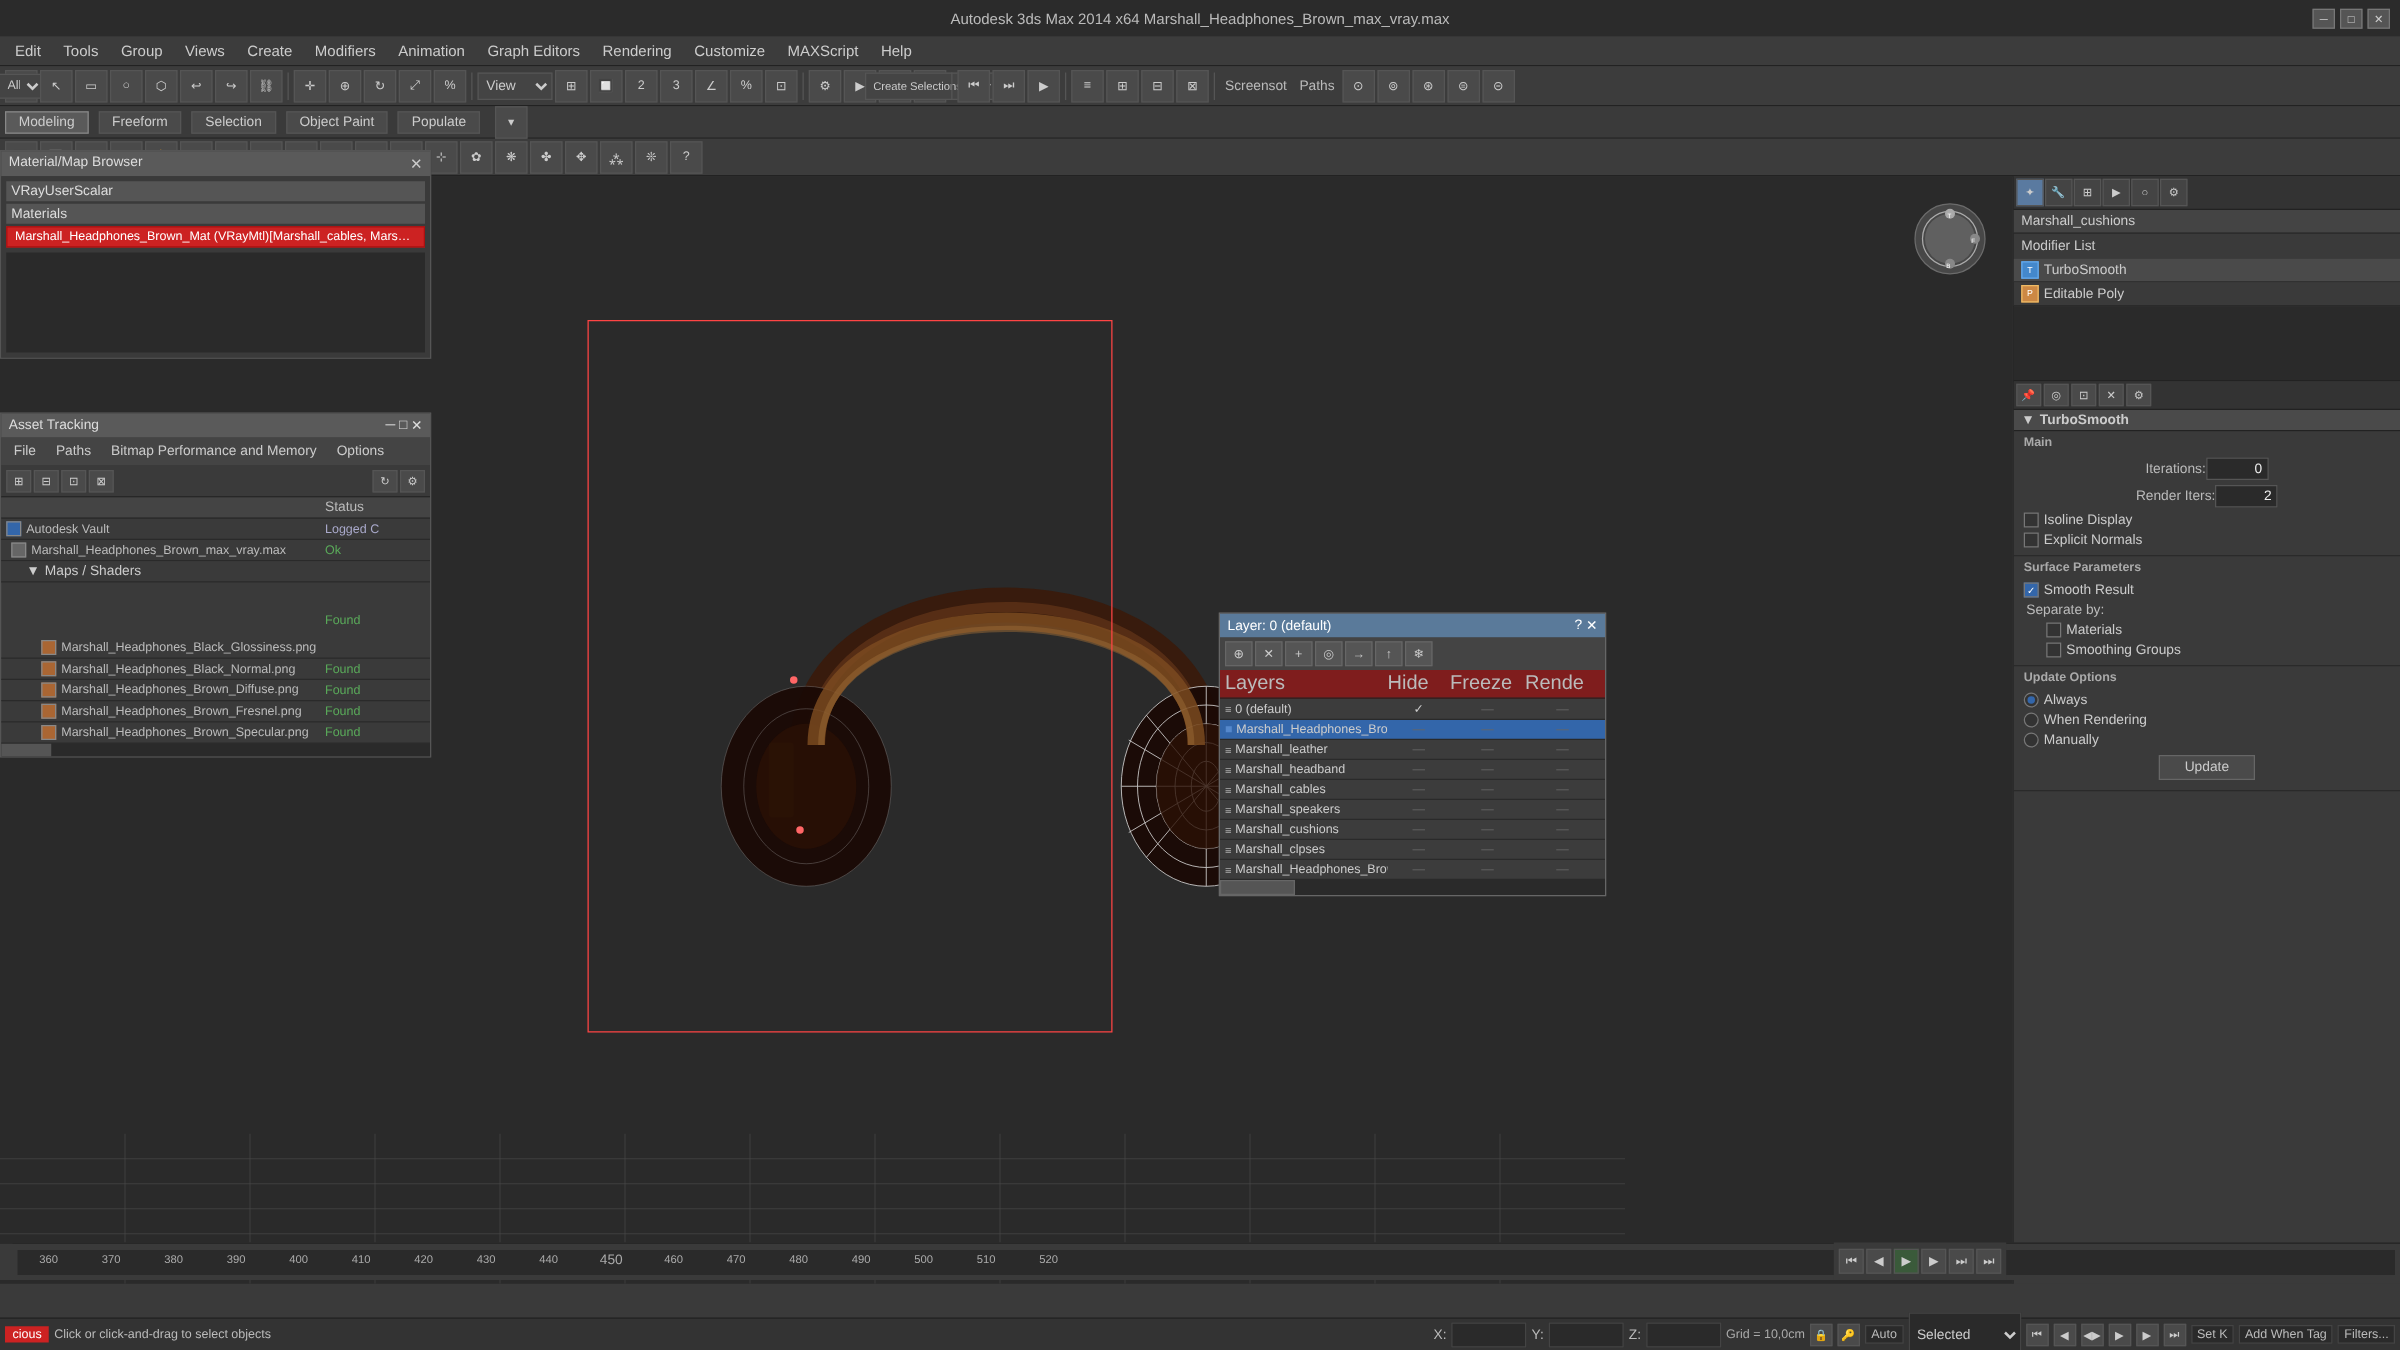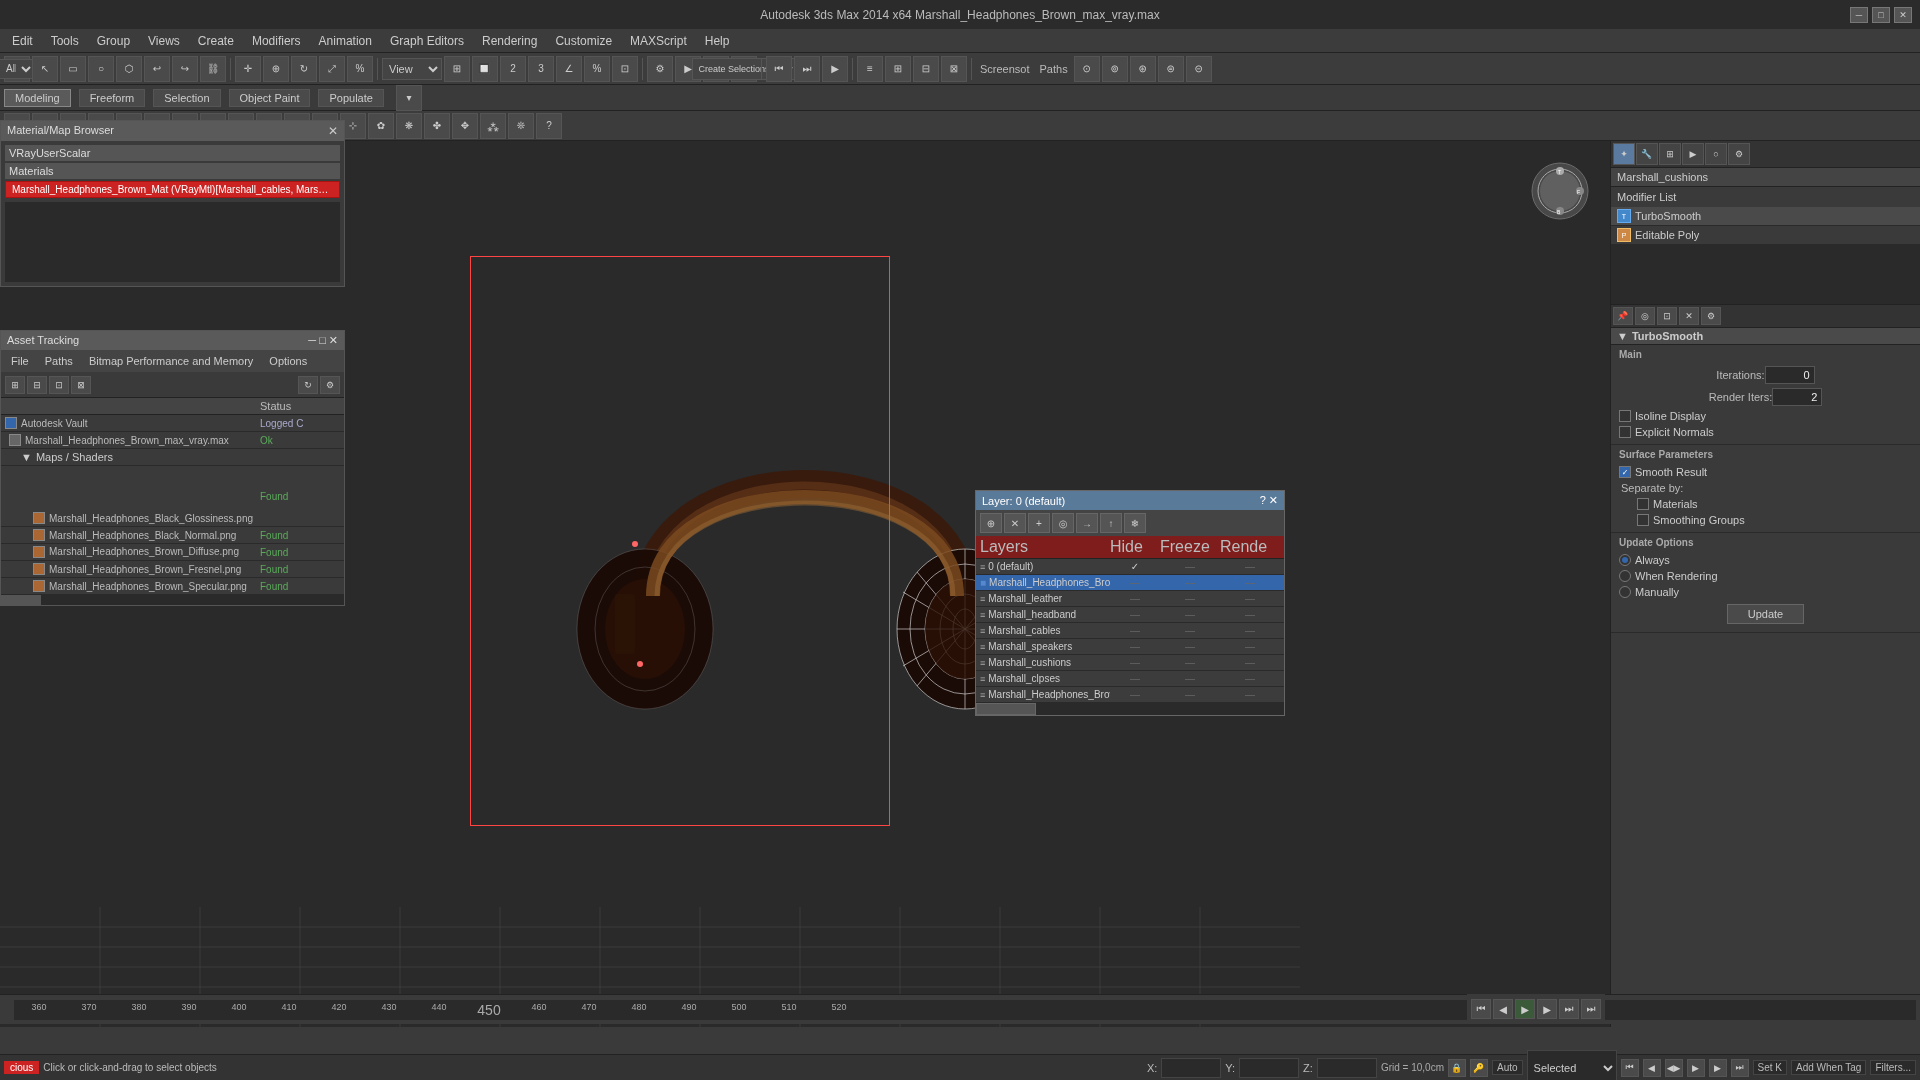--- a/index.html
+++ b/index.html
@@ -1180,21 +1180,21 @@
     <div style="display:flex;position:absolute;top:2px;left:0;gap:0;">
       <span style="font-size:9px;color:#aaa;min-width:50px;text-align:center;">360</span>
       <span style="font-size:9px;color:#aaa;min-width:50px;text-align:center;">370</span>
       <span style="font-size:9px;color:#aaa;min-width:50px;text-align:center;">380</span>
       <span style="font-size:9px;color:#aaa;min-width:50px;text-align:center;">390</span>
       <span style="font-size:9px;color:#aaa;min-width:50px;text-align:center;">400</span>
       <span style="font-size:9px;color:#aaa;min-width:50px;text-align:center;">410</span>
       <span style="font-size:9px;color:#aaa;min-width:50px;text-align:center;">420</span>
       <span style="font-size:9px;color:#aaa;min-width:50px;text-align:center;">430</span>
       <span style="font-size:9px;color:#aaa;min-width:50px;text-align:center;">440</span>
-      <span style="font-size:14px;color:#aaa;min-width:50px;text-align:center;">450</span>
+      <span style="font-size:11px;color:#aaa;min-width:50px;text-align:center;">450</span>
       <span style="font-size:9px;color:#aaa;min-width:50px;text-align:center;">460</span>
       <span style="font-size:9px;color:#aaa;min-width:50px;text-align:center;">470</span>
       <span style="font-size:9px;color:#aaa;min-width:50px;text-align:center;">480</span>
       <span style="font-size:9px;color:#aaa;min-width:50px;text-align:center;">490</span>
       <span style="font-size:9px;color:#aaa;min-width:50px;text-align:center;">500</span>
       <span style="font-size:9px;color:#aaa;min-width:50px;text-align:center;">510</span>
       <span style="font-size:9px;color:#aaa;min-width:50px;text-align:center;">520</span>
     </div>
   </div>
 </div>

